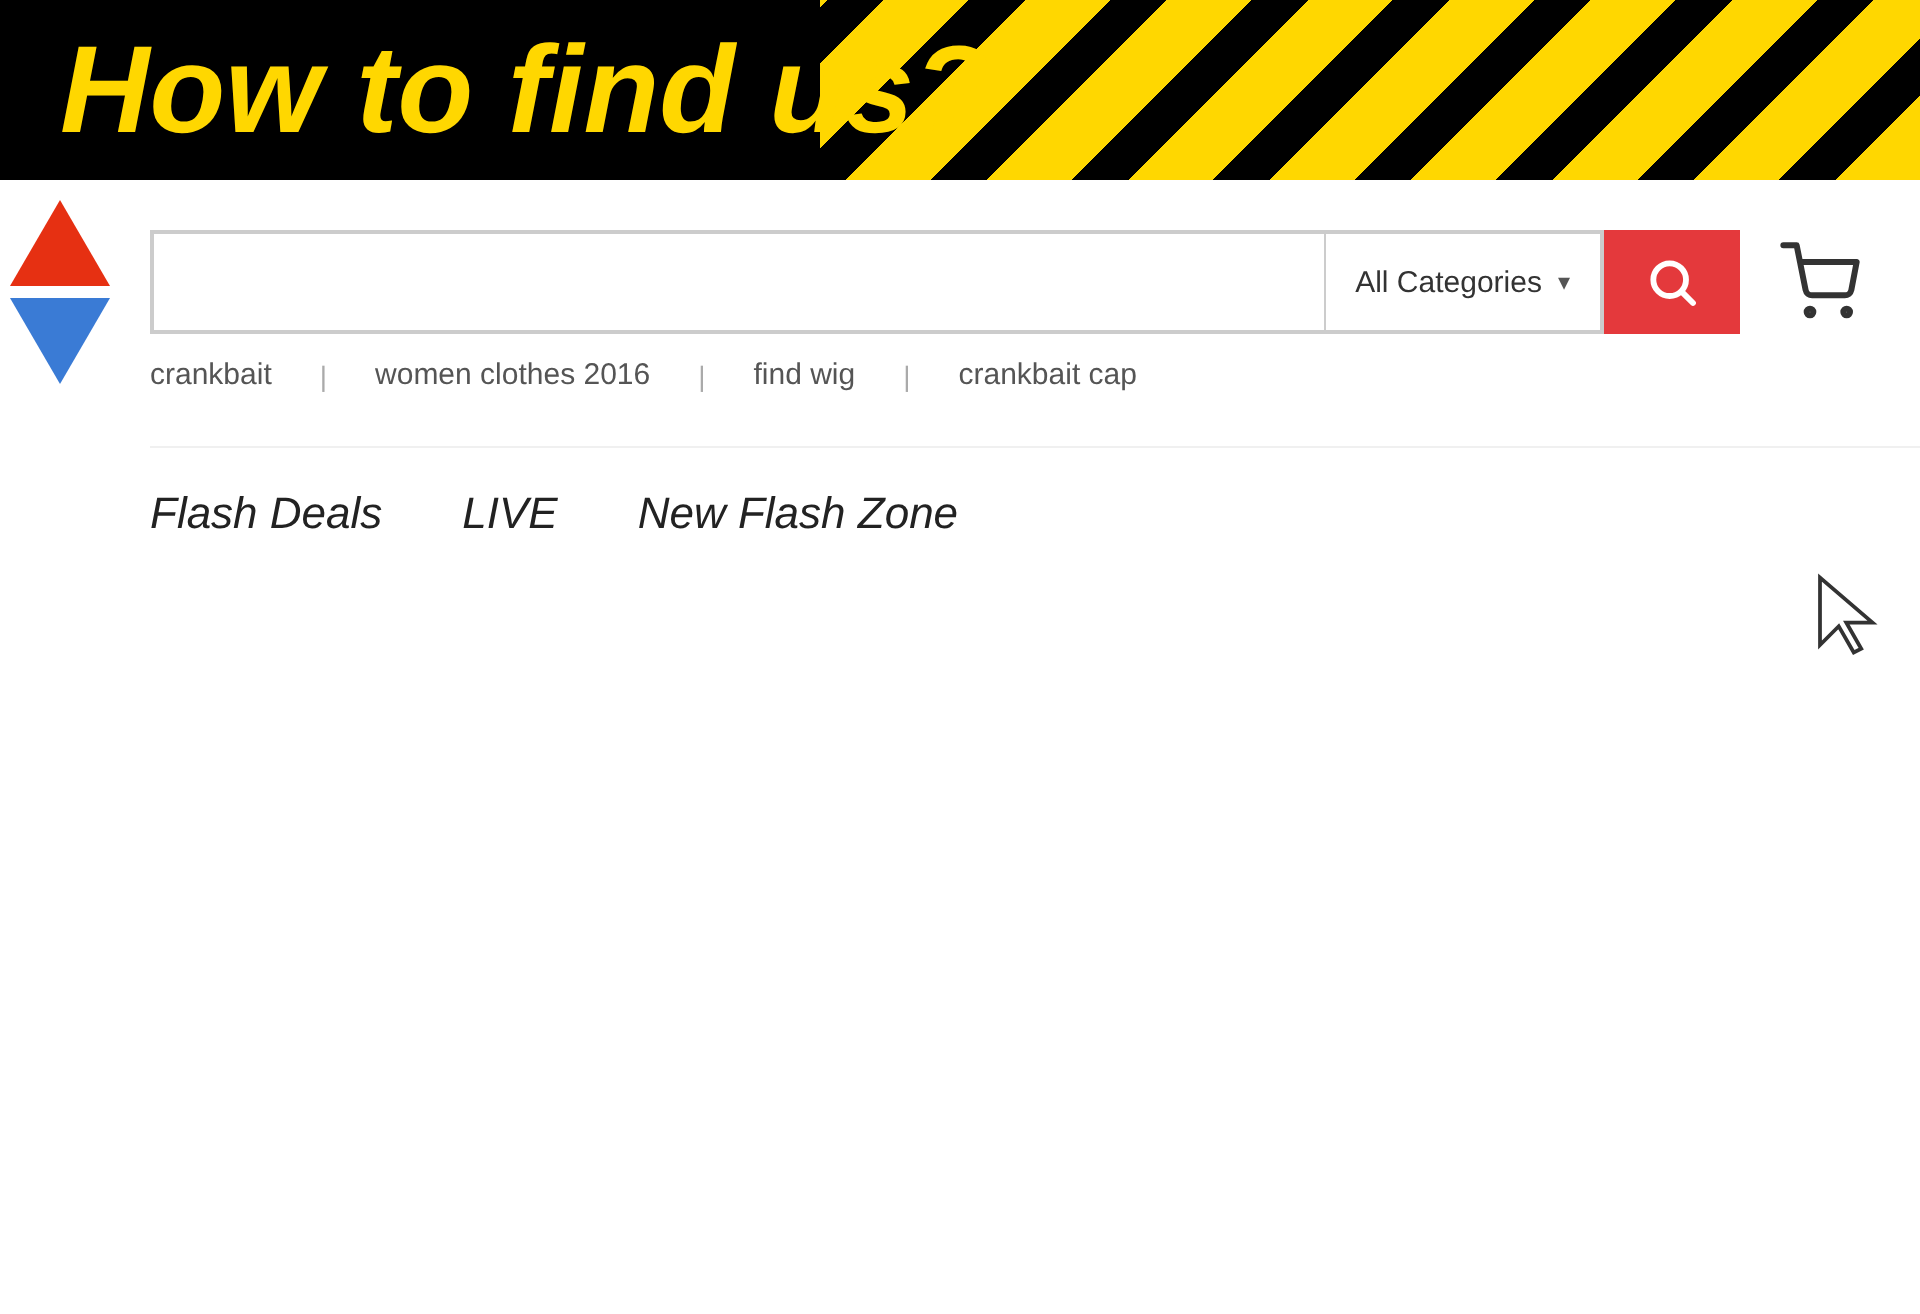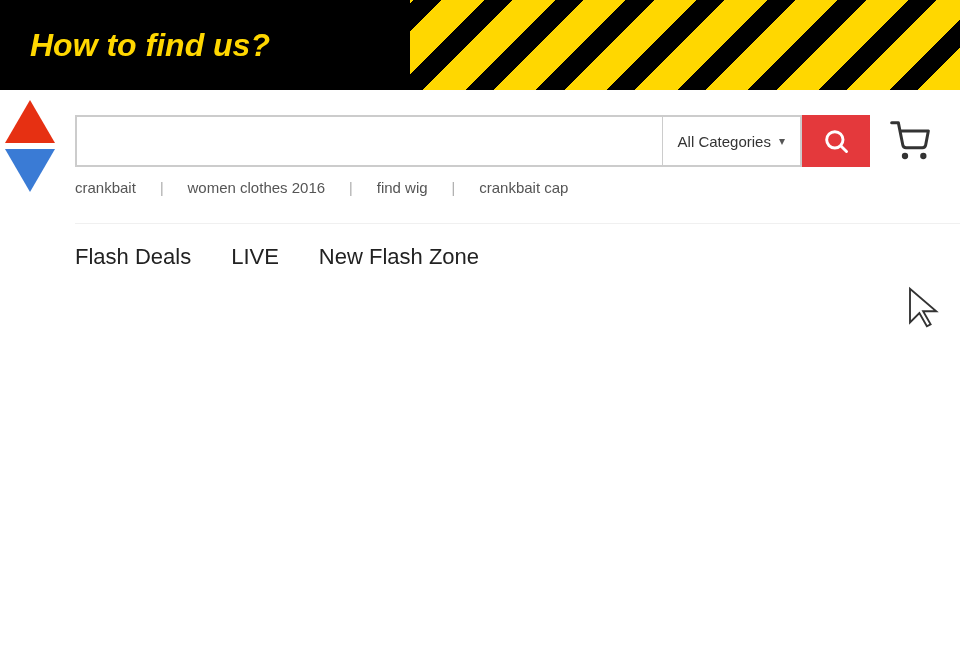--- a/index.html
+++ b/index.html
@@ -19,21 +19,21 @@
       height: 90px;
       background: #000000;
       display: flex;
       align-items: center;
       position: relative;
       overflow: hidden;
     }
 
     .banner-title {
       color: #FFD700;
-      font-size: 32px;
+      font-size: 62px;
       font-weight: 900;
       font-style: italic;
       padding-left: 30px;
       white-space: nowrap;
       z-index: 2;
     }
 
     .banner-stripes {
       position: absolute;
       right: 0;
@@ -194,20 +194,21 @@
 
     
     .nav-tabs {
       margin-top: 25px;
       margin-left: 75px;
       display: flex;
       align-items: center;
       gap: 40px;
       border-top: 1px solid #f0f0f0;
       padding-top: 20px;
+      font-style: italic;
     }
 
     .nav-tab {
       font-size: 22px;
       color: #222;
       cursor: pointer;
       font-weight: 400;
     }
 
     

